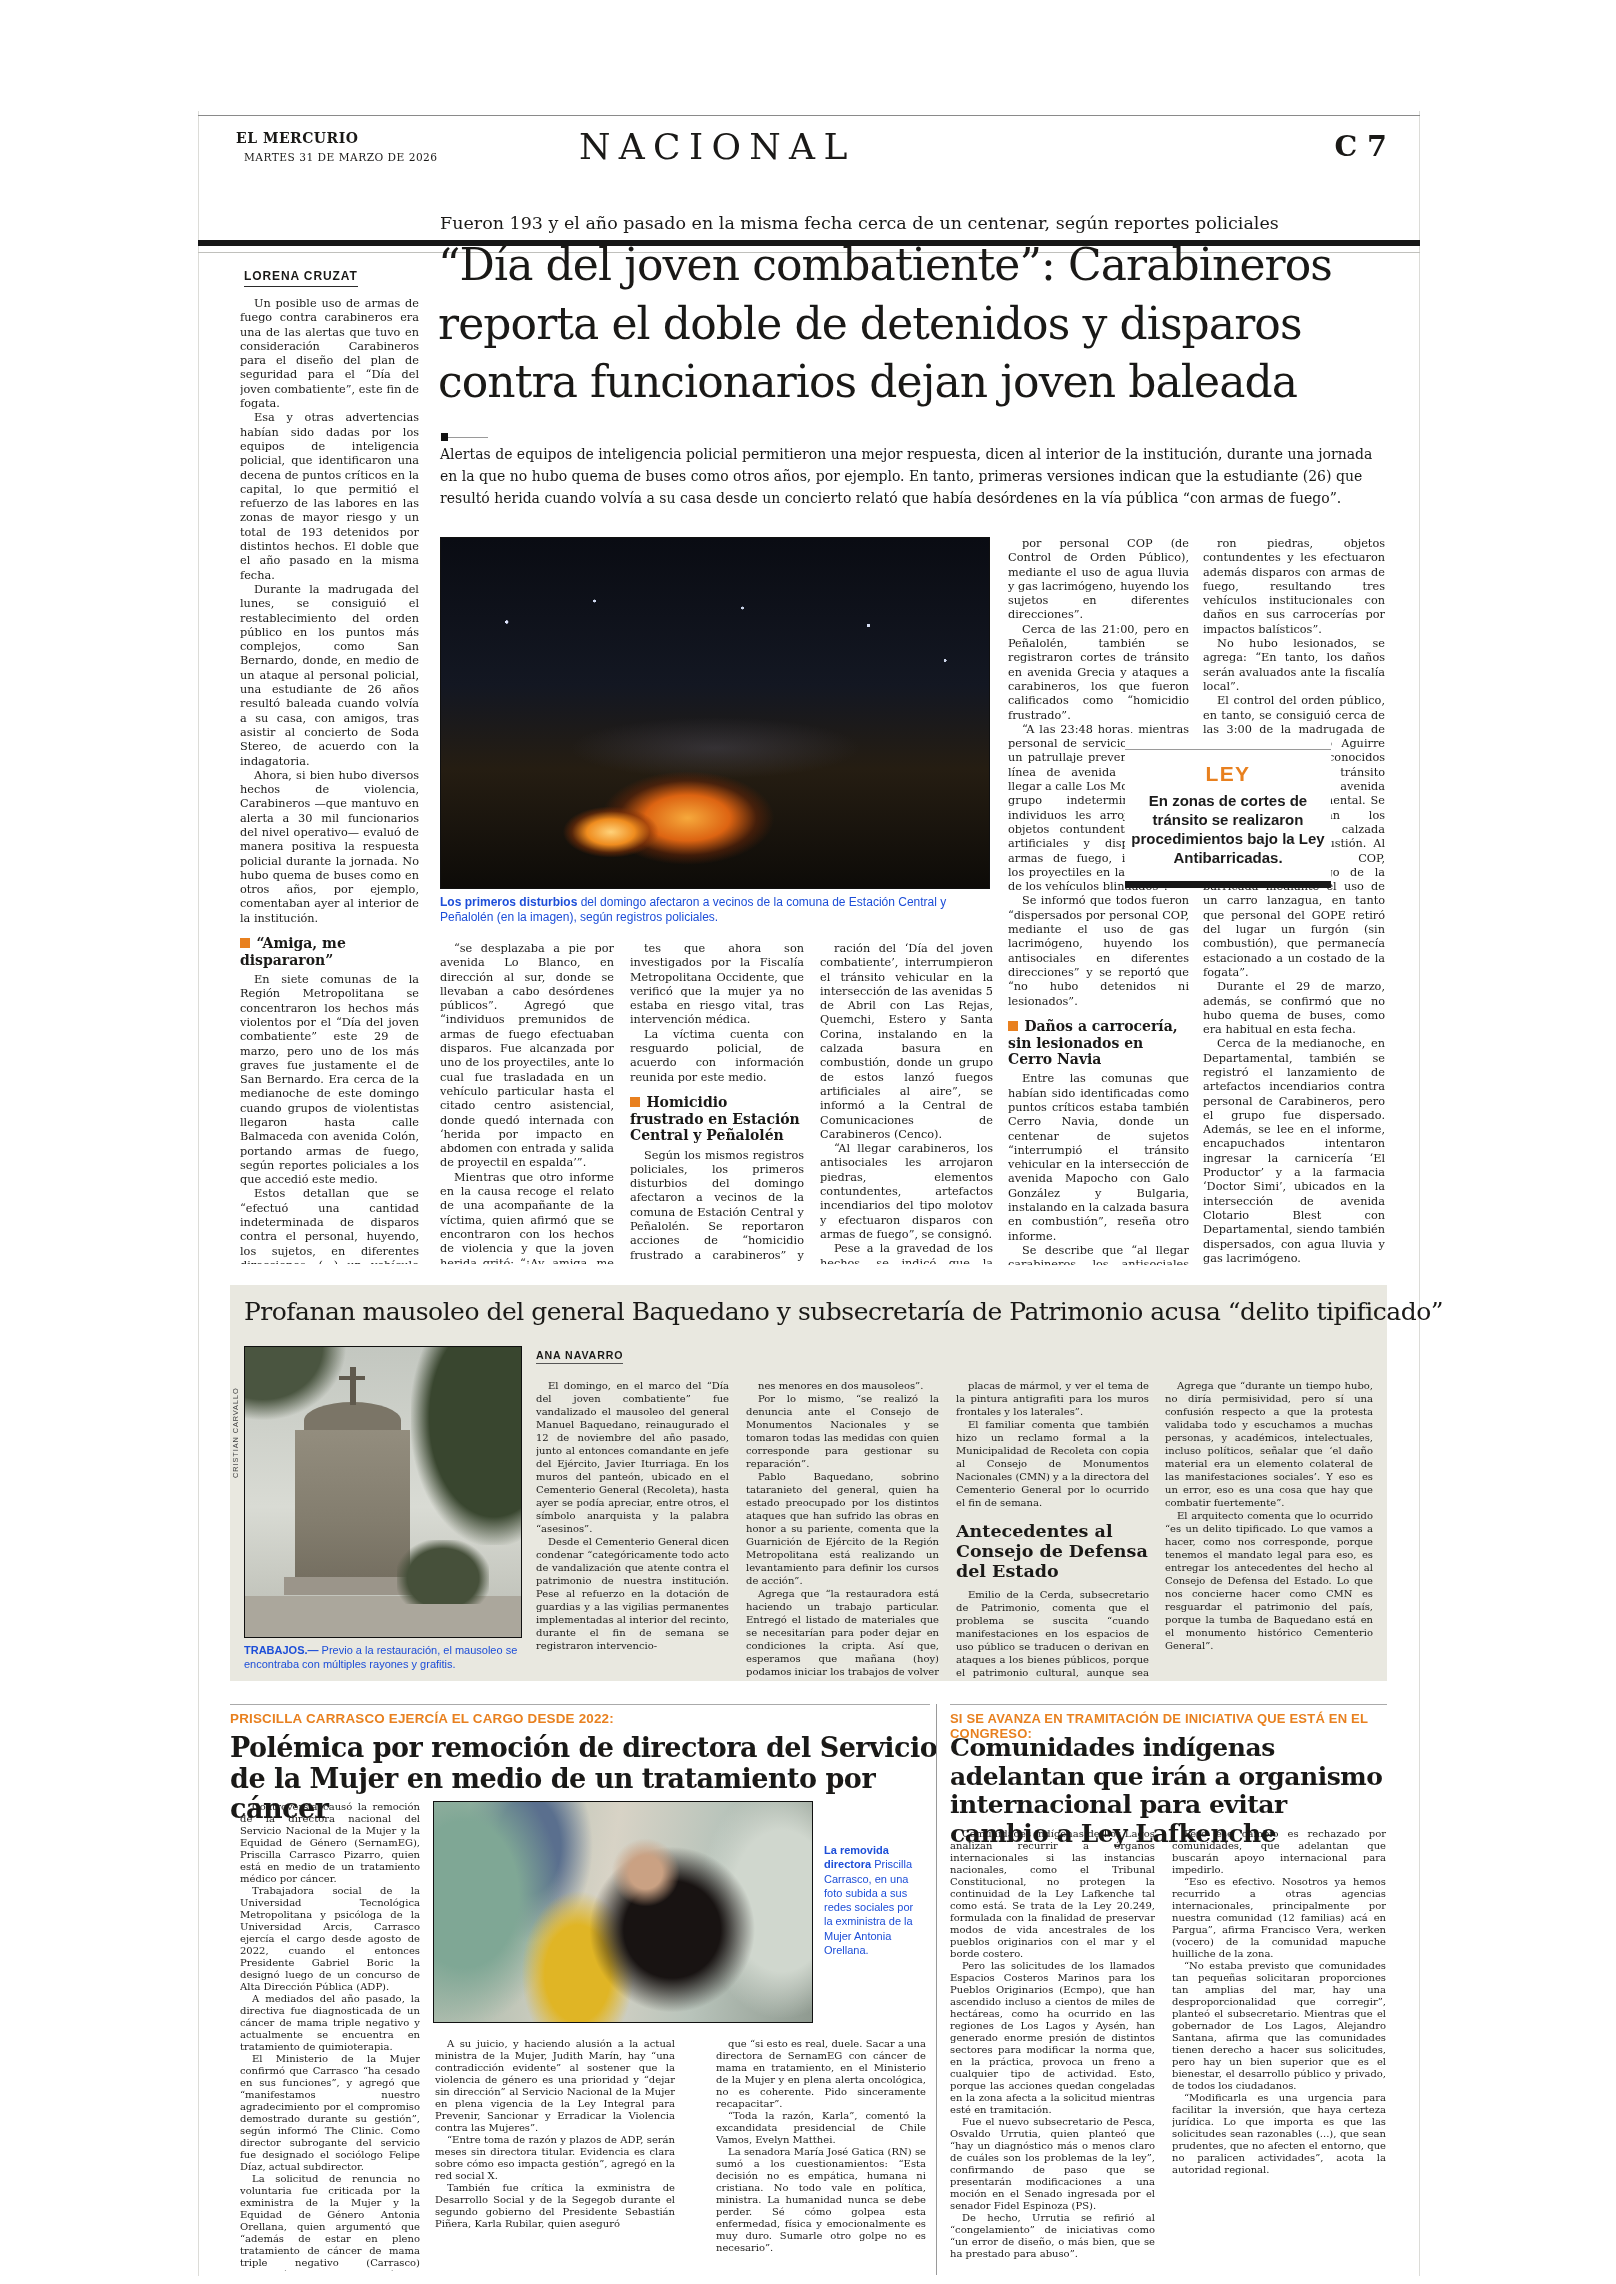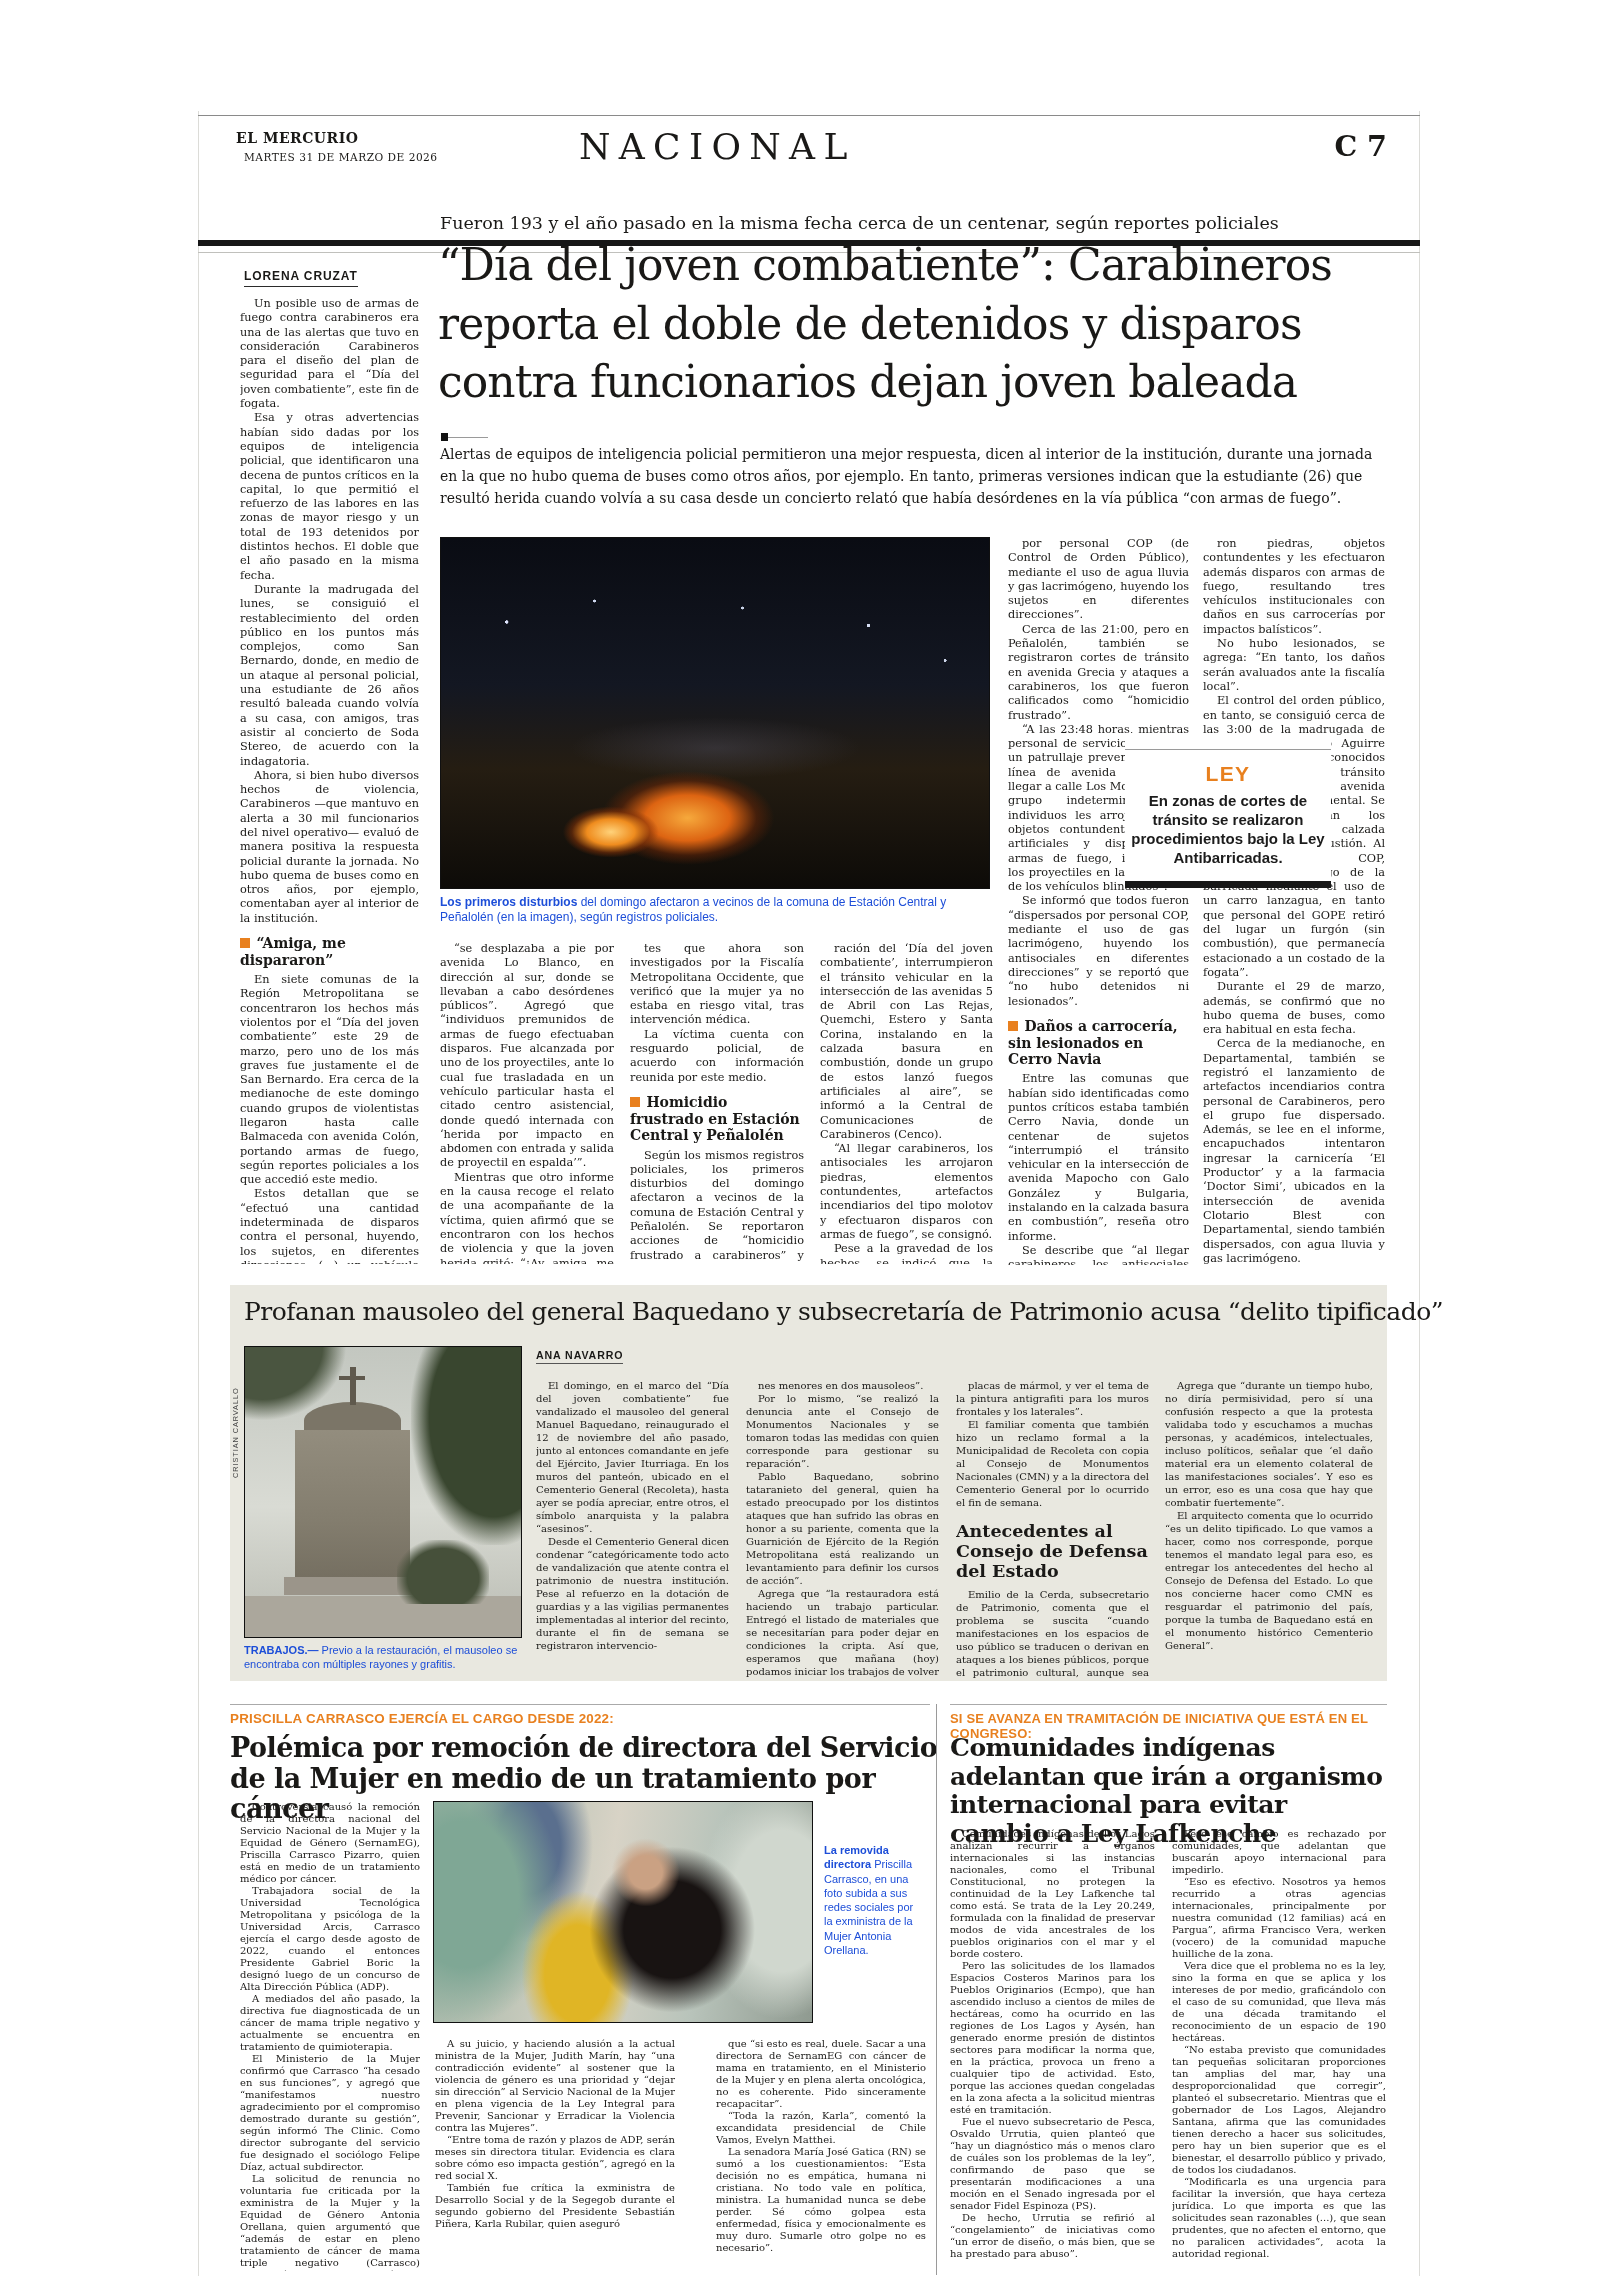--- a/index.html
+++ b/index.html
@@ -297,20 +297,19 @@
         <p class="para">Comunidades indígenas de Los Lagos analizan recurrir a órganos internacionales si las instancias nacionales, como el Tribunal Constitucional, no protegen la continuidad de la Ley Lafkenche tal como está. Se trata de la Ley 20.249, formulada con la finalidad de preservar modos de vida ancestrales de los pueblos originarios con el mar y el borde costero.</p>
         <p class="para">Pero las solicitudes de los llamados Espacios Costeros Marinos para los Pueblos Originarios (Ecmpo), que han ascendido incluso a cientos de miles de hectáreas, como ha ocurrido en las regiones de Los Lagos y Aysén, han generado enorme presión de distintos sectores para modificar la norma que, en la práctica, provoca un freno a cualquier tipo de actividad. Esto, porque las acciones quedan congeladas en la zona afecta a la solicitud mientras esté en tramitación.</p>
         <p class="para">Fue el nuevo subsecretario de Pesca, Osvaldo Urrutia, quien planteó que “hay un diagnóstico más o menos claro de cuáles son los problemas de la ley”, confirmando de paso que se presentarán modificaciones a una moción en el Senado ingresada por el senador Fidel Espinoza (PS).</p>
         <p class="para">De hecho, Urrutia se refirió al “congelamiento” de iniciativas como “un error de diseño, o más bien, que se ha prestado para abuso”.</p>
       </div>
   </div>
   <div class="abs bcol brcol2">
     <div>
         <p class="para">Pero ese cambio es rechazado por comunidades, que adelantan que buscarán apoyo internacional para impedirlo.</p>
         <p class="para">“Eso es efectivo. Nosotros ya hemos recurrido a otras agencias internacionales, principalmente por nuestra comunidad (12 familias) acá en Pargua”, afirma Francisco Vera, werken (vocero) de la comunidad mapuche huilliche de la zona.</p>
-        <p class="para">Vera dice que el problema no es la ley, sino la forma en que se aplica y los intereses de por medio, graficándolo con el caso de su comunidad, que lleva más de una década tramitando el reconocimiento de un espacio de 190 hectáreas.</p>
         <p class="para">“No estaba previsto que comunidades tan pequeñas solicitaran proporciones tan amplias del mar, hay una desproporcionalidad que corregir”, planteó el subsecretario. Mientras que el gobernador de Los Lagos, Alejandro Santana, afirma que las comunidades tienen derecho a hacer sus solicitudes, pero hay un bien superior que es el bienestar, el desarrollo público y privado, de todos los ciudadanos.</p>
         <p class="para">“Modificarla es una urgencia para facilitar la inversión, que haya certeza jurídica. Lo que importa es que las solicitudes sean razonables (...), que sean prudentes, que no afecten el entorno, que no paralicen actividades”, acota la autoridad regional.</p>
       </div>
   </div>
 
 </div>
 
 
 </body></html>

